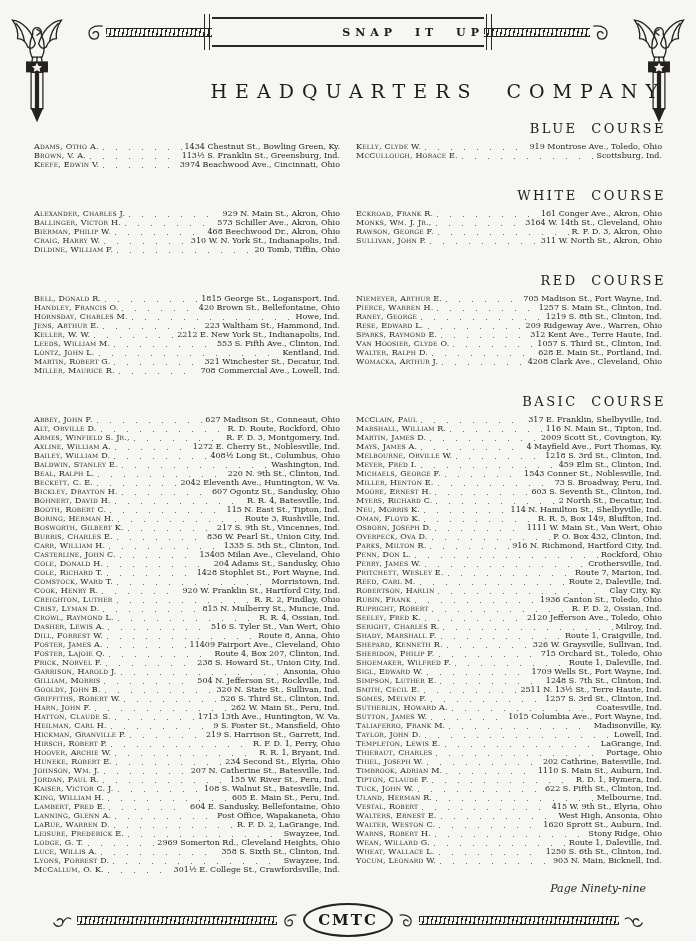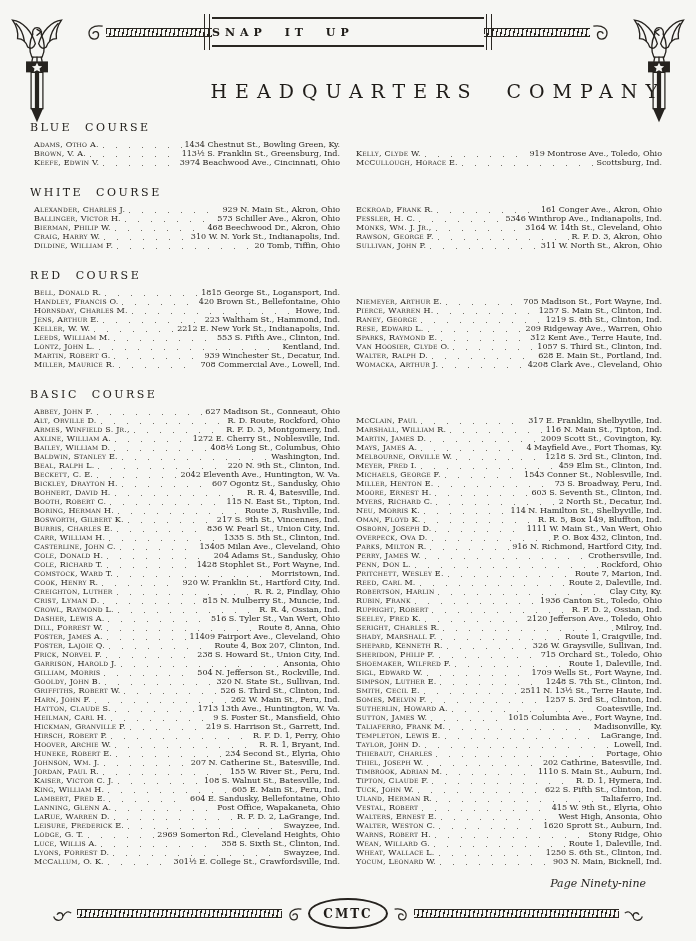--- a/index.html
+++ b/index.html
@@ -23,64 +23,64 @@
   
   .banner-row { margin:14px 56px 0 56px; display:flex; align-items:center; height:36px; }
   .curl { flex:0 0 auto; }
   .rod {
     flex:1 1 auto; height:7px;
     border-top:1.3px solid #2a2722; border-bottom:1.3px solid #2a2722;
     background-image:repeating-linear-gradient(100deg, #2a2722 0 1.3px, transparent 1.3px 4.2px);
     background-clip:padding-box;
   }
   .panel {
-    flex:0 0 auto; width:272px; text-align:left;
+    flex:0 0 auto; width:272px; text-align:right;
     border-top:2px solid #2a2722; border-bottom:2px solid #2a2722;
     padding:7px 0 6px; position:relative;
     font-weight:bold; font-size:11px; letter-spacing:5px; word-spacing:9px;
     color:#1f1c18;
   }
   .panel::before, .panel::after {
     content:""; position:absolute; top:-5px; bottom:-5px; width:4px;
     border-left:1.6px solid #2a2722; border-right:1.6px solid #2a2722;
   }
   .panel::before { left:-8px; } .panel::after { right:-8px; }
 
   h1.page-title {
     text-align:right; margin:30px 0 0;
     font-size:19px; font-weight:normal;
     letter-spacing:8px; word-spacing:14px; color:#1f1c18;
   }
 
   .course { margin-top:19px; }
   .course-title {
-    text-align:left; margin:0 0 6px;
-    font-size:11px; font-weight:normal;
+    text-align:right; margin:0 0 6px;
+    font-size:13px; font-weight:normal;
     letter-spacing:2.5px; word-spacing:7px; color:#1f1c18;
   }
-  .cols { display:flex; gap:16px; padding:0 4px;align-items:flex-end; }
+  .cols { display:flex; gap:16px; padding:0 4px; }
   .col { flex:1 1 0; min-width:0; }
 
   .entry { display:flex; align-items:baseline; font-size:8px; line-height:9px; white-space:nowrap; }
   .nm { font-variant:small-caps; letter-spacing:0.2px; flex:0 0 auto; }
   .ldr {
     flex:1 1 auto; min-width:4px; margin:0 3px; align-self:flex-end; height:3px;
     background-image:radial-gradient(circle at 1.5px 1.5px, #716c63 0.8px, transparent 1px);
     background-size:13px 3px; background-repeat:repeat-x;
   }
   .ad { flex:0 0 auto; text-align:right; }
 
-  .footer { margin-top:auto; padding-bottom:12px; }
+  .footer { margin-top:auto; padding-bottom:4px; }
   .page-number { text-align:right; font-style:italic; font-size:11px; padding-right:20px; color:#262420; }
   .footer-rule { margin:8px 22px 0 22px; display:flex; align-items:center; gap:5px; }
   .footer-rule .rod { height:7px; }
   .oval {
     flex:0 0 auto;
     border:2.5px solid #26231f; border-radius:50%;
-    padding:8px 13px 7px; font-weight:bold; font-size:12px; letter-spacing:2px;
+    padding:8px 13px 7px; font-weight:bold; font-size:15px; letter-spacing:2px;
     line-height:1; color:#1f1c18;
   }
 </style>
 </head>
 <body>
 
 <div class="page">
 
   <svg class="emblem left" viewBox="0 0 64 132" width="54" height="114" aria-hidden="true">
     <g fill="none" stroke="#26231f" stroke-width="1.6" stroke-linecap="round">
@@ -198,25 +198,20 @@
               <span class="ad">20 Tomb, Tiffin, Ohio</span>
             </div>
           </div>
       <div class="col">
             <div class="entry">
               <span class="nm">Eckroad, Frank R.</span>
               <span class="ldr"></span>
               <span class="ad">161 Conger Ave., Akron, Ohio</span>
             </div>
             <div class="entry">
-              <span class="nm">Fessler, H. C.</span>
-              <span class="ldr"></span>
-              <span class="ad">5346 Winthrop Ave., Indianapolis, Ind.</span>
-            </div>
-            <div class="entry">
               <span class="nm">Monks, Wm. J. Jr.,</span>
               <span class="ldr"></span>
               <span class="ad">3164 W. 14th St., Cleveland, Ohio</span>
             </div>
             <div class="entry">
               <span class="nm">Rawson, George F.</span>
               <span class="ldr"></span>
               <span class="ad">R. F. D. 3, Akron, Ohio</span>
             </div>
             <div class="entry">
@@ -263,21 +258,21 @@
               <span class="ad">553 S. Fifth Ave., Clinton, Ind.</span>
             </div>
             <div class="entry">
               <span class="nm">Lontz, John L.</span>
               <span class="ldr"></span>
               <span class="ad">Kentland, Ind.</span>
             </div>
             <div class="entry">
               <span class="nm">Martin, Robert G.</span>
               <span class="ldr"></span>
-              <span class="ad">939 Winchester St., Decatur, Ind.</span>
+              <span class="ad">321 Winchester St., Decatur, Ind.</span>
             </div>
             <div class="entry">
               <span class="nm">Miller, Maurice R.</span>
               <span class="ldr"></span>
               <span class="ad">708 Commercial Ave., Lowell, Ind.</span>
             </div>
           </div>
       <div class="col">
             <div class="entry">
               <span class="nm">Niemeyer, Arthur E.</span>
@@ -653,30 +648,30 @@
               <span class="nm">Overpeck, Ova D.</span>
               <span class="ldr"></span>
               <span class="ad">P. O. Box 432, Clinton, Ind.</span>
             </div>
             <div class="entry">
               <span class="nm">Parks, Milton R.</span>
               <span class="ldr"></span>
               <span class="ad">916 N. Richmond, Hartford City, Ind.</span>
             </div>
             <div class="entry">
+              <span class="nm">Penn, Don L.</span>
+              <span class="ldr"></span>
+              <span class="ad">Rockford, Ohio</span>
+            </div>
+            <div class="entry">
               <span class="nm">Perry, James W.</span>
               <span class="ldr"></span>
               <span class="ad">Crothersville, Ind.</span>
             </div>
             <div class="entry">
-              <span class="nm">Penn, Don L.</span>
-              <span class="ldr"></span>
-              <span class="ad">Rockford, Ohio</span>
-            </div>
-            <div class="entry">
               <span class="nm">Pritchett, Wesley E.</span>
               <span class="ldr"></span>
               <span class="ad">Route 7, Marion, Ind.</span>
             </div>
             <div class="entry">
               <span class="nm">Reed, Carl M.</span>
               <span class="ldr"></span>
               <span class="ad">Route 2, Daleville, Ind.</span>
             </div>
             <div class="entry">
@@ -753,30 +748,30 @@
               <span class="nm">Sutton, James W.</span>
               <span class="ldr"></span>
               <span class="ad">1015 Columbia Ave., Fort Wayne, Ind.</span>
             </div>
             <div class="entry">
               <span class="nm">Taliaferro, Frank M.</span>
               <span class="ldr"></span>
               <span class="ad">Madisonville, Ky.</span>
             </div>
             <div class="entry">
+              <span class="nm">Taylor, John D.</span>
+              <span class="ldr"></span>
+              <span class="ad">Lowell, Ind.</span>
+            </div>
+            <div class="entry">
               <span class="nm">Templeton, Lewis E.</span>
               <span class="ldr"></span>
               <span class="ad">LaGrange, Ind.</span>
             </div>
             <div class="entry">
-              <span class="nm">Taylor, John D.</span>
-              <span class="ldr"></span>
-              <span class="ad">Lowell, Ind.</span>
-            </div>
-            <div class="entry">
               <span class="nm">Thiebaut, Charles</span>
               <span class="ldr"></span>
               <span class="ad">Portage, Ohio</span>
             </div>
             <div class="entry">
               <span class="nm">Thiel, Joseph W.</span>
               <span class="ldr"></span>
               <span class="ad">202 Cathrine, Batesville, Ind.</span>
             </div>
             <div class="entry">
@@ -790,21 +785,21 @@
               <span class="ad">R. D. 1, Hymera, Ind.</span>
             </div>
             <div class="entry">
               <span class="nm">Tuck, John W.</span>
               <span class="ldr"></span>
               <span class="ad">622 S. Fifth St., Clinton, Ind.</span>
             </div>
             <div class="entry">
               <span class="nm">Uland, Herman R.</span>
               <span class="ldr"></span>
-              <span class="ad">Taliaferro, Ind.</span>
+              <span class="ad">Melbourne, Ind.</span>
             </div>
             <div class="entry">
               <span class="nm">Vestal, Robert</span>
               <span class="ldr"></span>
               <span class="ad">415 W. 9th St., Elyria, Ohio</span>
             </div>
             <div class="entry">
               <span class="nm">Walters, Ernest E.</span>
               <span class="ldr"></span>
               <span class="ad">West High, Ansonia, Ohio</span>

